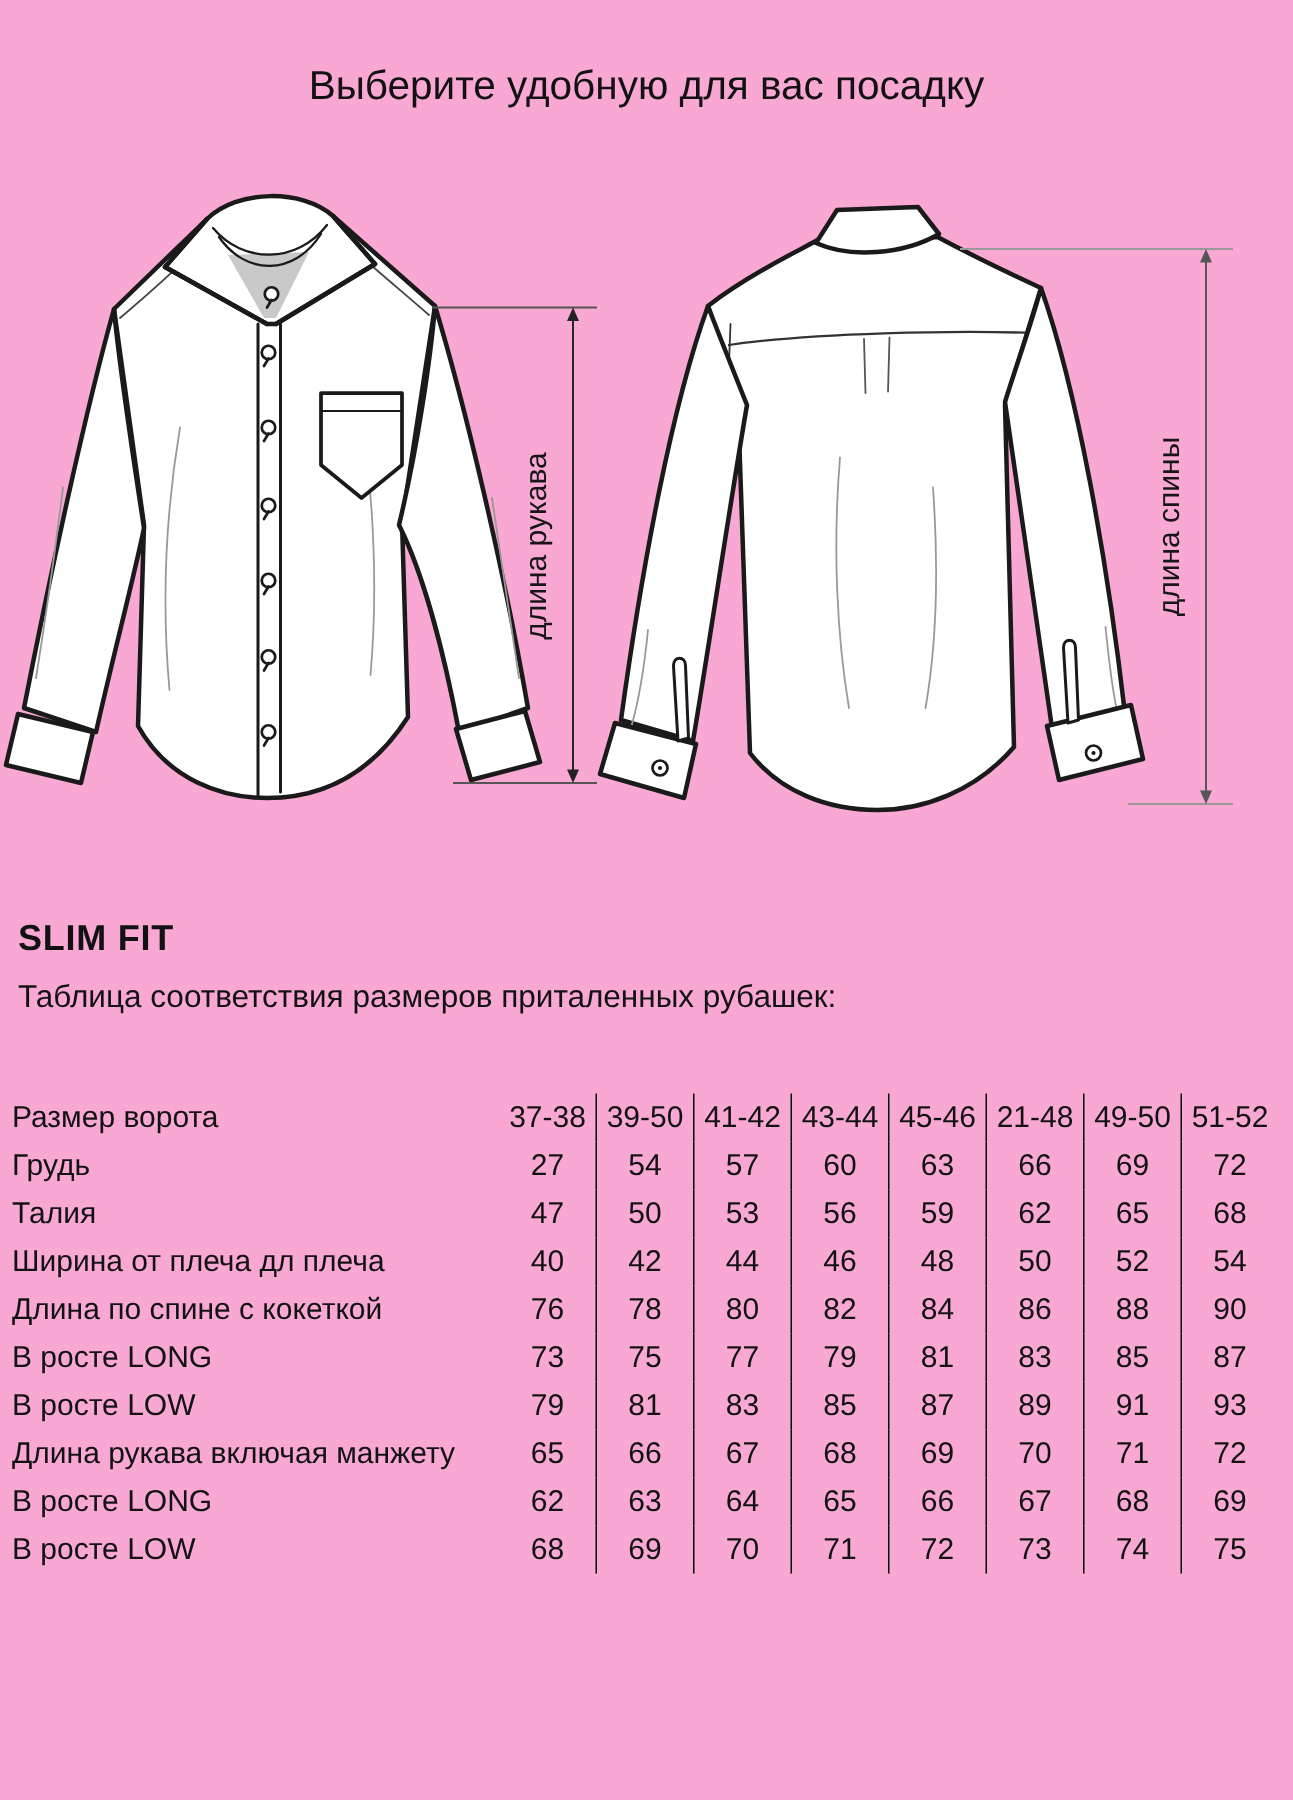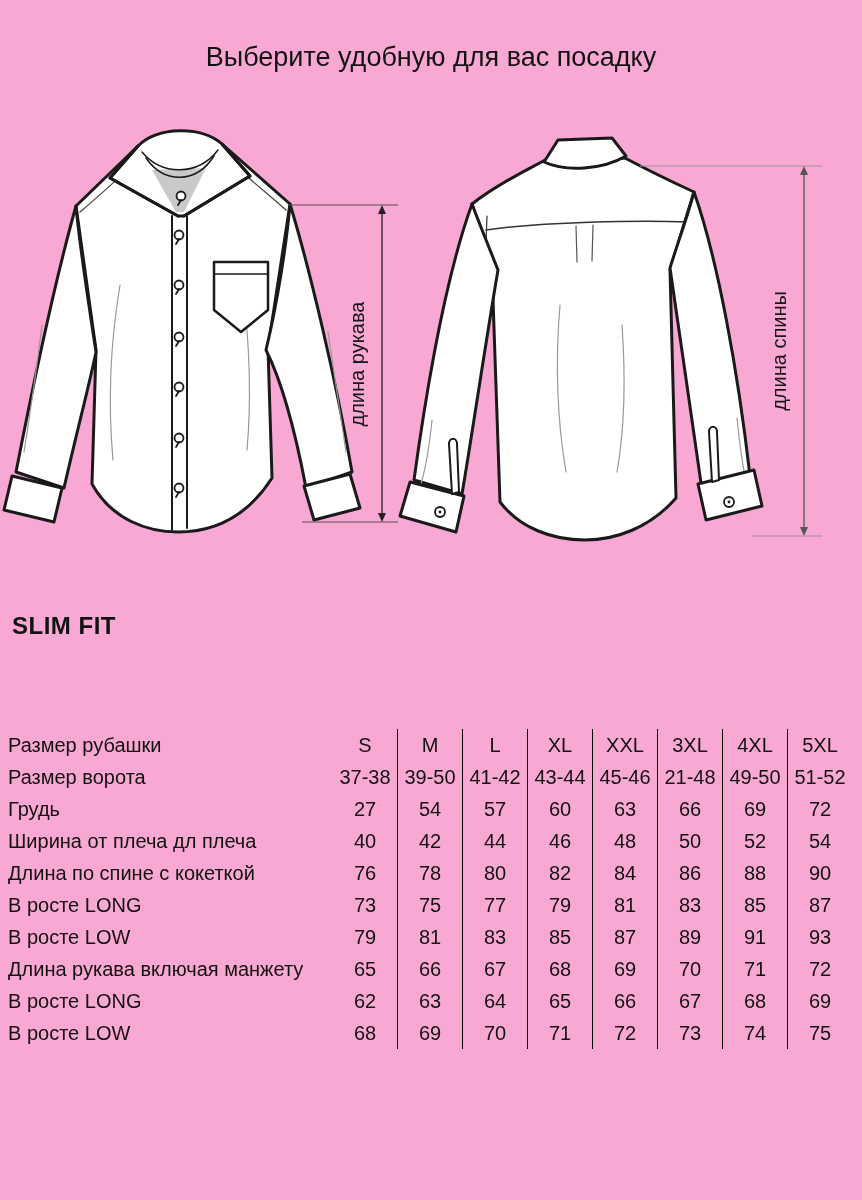--- a/index.html
+++ b/index.html
@@ -144,34 +144,24 @@
       <path d="M640,46 L822,46" stroke="#999" stroke-width="1.2"></path>
       <path d="M752,416 L822,416" stroke="#999" stroke-width="1.2"></path>
       <path d="M804,52 L804,410" stroke="#555" stroke-width="1.3"></path>
       <polygon points="804,46 800,55 808,55" fill="#555"></polygon>
       <polygon points="804,416 800,407 808,407" fill="#555"></polygon>
       <text text-anchor="middle" transform="rotate(-90 786 231)" x="786" y="231">длина спины</text>
     </g>
   </svg>
 
   <div class="fit-heading">SLIM FIT</div>
+  <div class="table-caption">Таблица соответствия размеров приталенных рубашек:</div>
 
   <table class="size-table">
     <tbody>
-      <tr>
-        <td class="lbl">Размер рубашки</td>
-        <td class="val">S</td>
-        <td class="val">M</td>
-        <td class="val">L</td>
-        <td class="val">XL</td>
-        <td class="val">XXL</td>
-        <td class="val">3XL</td>
-        <td class="val">4XL</td>
-        <td class="val">5XL</td>
-      </tr>
       <tr>
         <td class="lbl">Размер ворота</td>
         <td class="val">37-38</td>
         <td class="val">39-50</td>
         <td class="val">41-42</td>
         <td class="val">43-44</td>
         <td class="val">45-46</td>
         <td class="val">21-48</td>
         <td class="val">49-50</td>
         <td class="val">51-52</td>
@@ -181,20 +171,31 @@
         <td class="val">27</td>
         <td class="val">54</td>
         <td class="val">57</td>
         <td class="val">60</td>
         <td class="val">63</td>
         <td class="val">66</td>
         <td class="val">69</td>
         <td class="val">72</td>
       </tr>
       <tr>
+        <td class="lbl">Талия</td>
+        <td class="val">47</td>
+        <td class="val">50</td>
+        <td class="val">53</td>
+        <td class="val">56</td>
+        <td class="val">59</td>
+        <td class="val">62</td>
+        <td class="val">65</td>
+        <td class="val">68</td>
+      </tr>
+      <tr>
         <td class="lbl">Ширина от плеча дл плеча</td>
         <td class="val">40</td>
         <td class="val">42</td>
         <td class="val">44</td>
         <td class="val">46</td>
         <td class="val">48</td>
         <td class="val">50</td>
         <td class="val">52</td>
         <td class="val">54</td>
       </tr>

